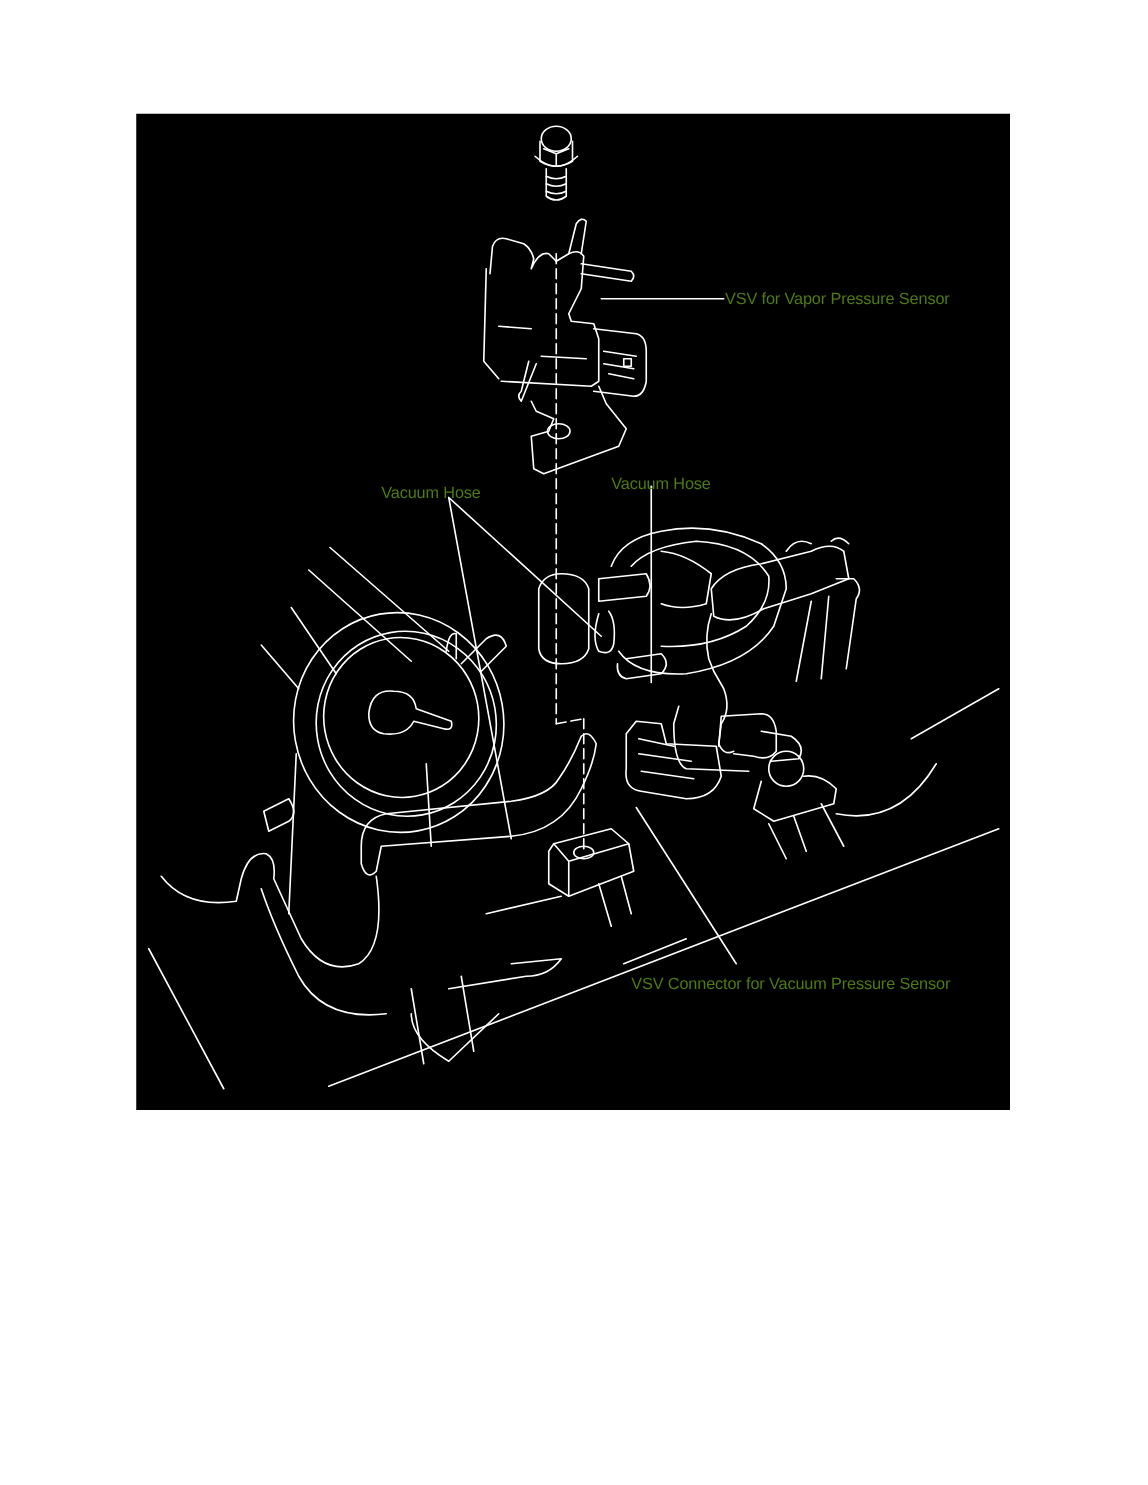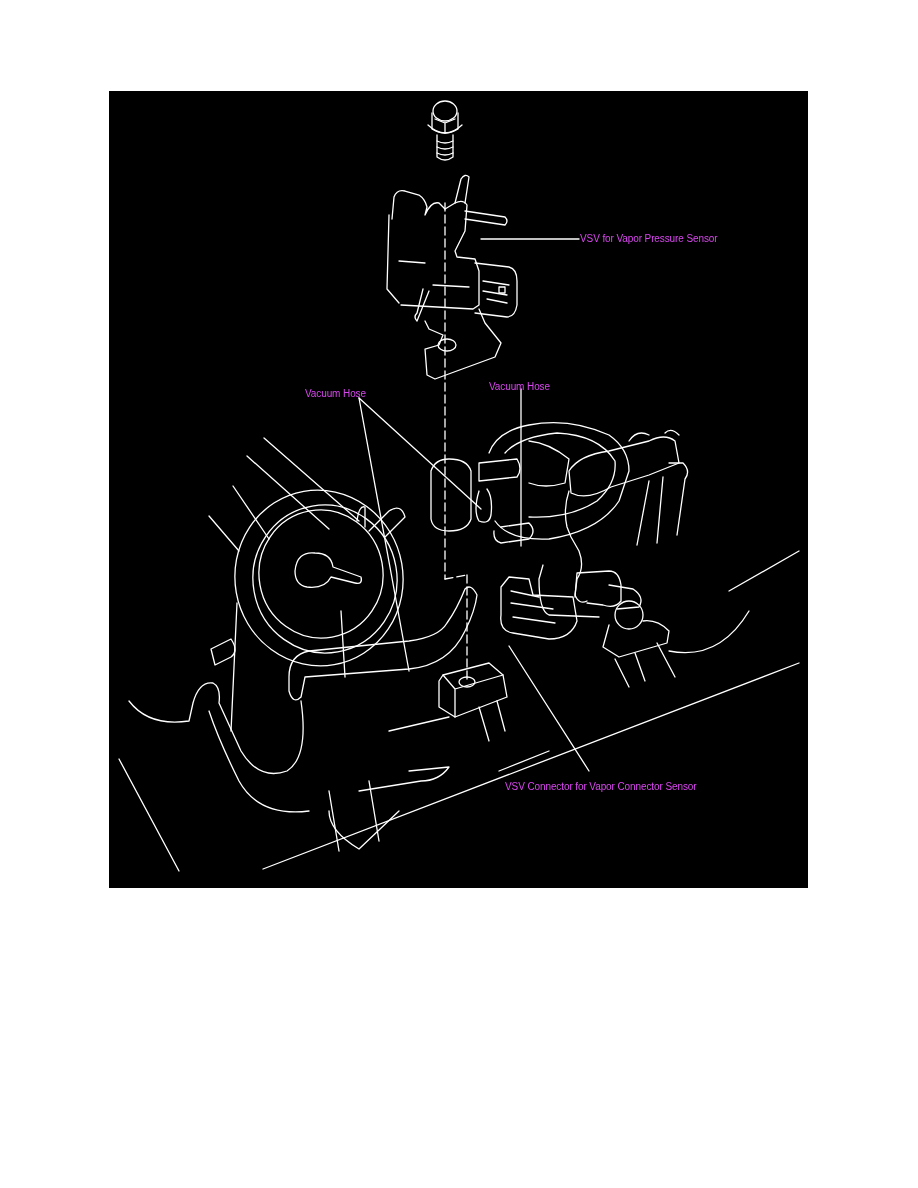--- a/index.html
+++ b/index.html
@@ -1,21 +1,21 @@
 <!DOCTYPE html>
 <html><head>
 <meta charset="utf-8">
 <style>
   html, body { margin: 0; padding: 0; background: #ffffff; }
   body { width: 918px; height: 1188px; position: relative; overflow: hidden;
          font-family: "Liberation Sans", sans-serif; }
   .figure { position: absolute; left: 109px; top: 91px; width: 699px; height: 797px;
             background: #000000; overflow: hidden; }
   .figure svg { position: absolute; left: 0; top: 0; width: 699px; height: 797px; }
-  .callout { position: absolute; color: #d946ef; font-size: 10px; white-space: nowrap;
+  .callout { position: absolute; color: #4d7c0f; font-size: 13px; white-space: nowrap;
              letter-spacing: -0.1px; line-height: 14px; }
 </style>
 </head>
 <body>
 
 <div class="figure">
   <svg viewBox="0 0 699 797" fill="none" stroke="#ffffff" stroke-width="1.3" stroke-linecap="round" stroke-linejoin="round">
 
     <g stroke-dasharray="8 4">
       <line x1="336" y1="112" x2="336" y2="488"></line>
@@ -124,14 +124,14 @@
       <path d="M220 700 L230 760 M260 690 L270 750"></path>
       <path d="M390 680 L440 660"></path>
       <path d="M560 560 Q610 570 640 520"></path>
       <path d="M620 500 L690 460"></path>
     </g>
   </svg>
 
   <div class="callout" style="left:471px; top:141px;">VSV for Vapor Pressure Sensor</div>
   <div class="callout" style="left:196px; top:296px;">Vacuum Hose</div>
   <div class="callout" style="left:380px; top:289px;">Vacuum Hose</div>
-  <div class="callout" style="left:396px; top:689px;">VSV Connector for Vapor Connector Sensor</div>
+  <div class="callout" style="left:396px; top:689px;">VSV Connector for Vacuum Pressure Sensor</div>
 </div>
 
 </body></html>

